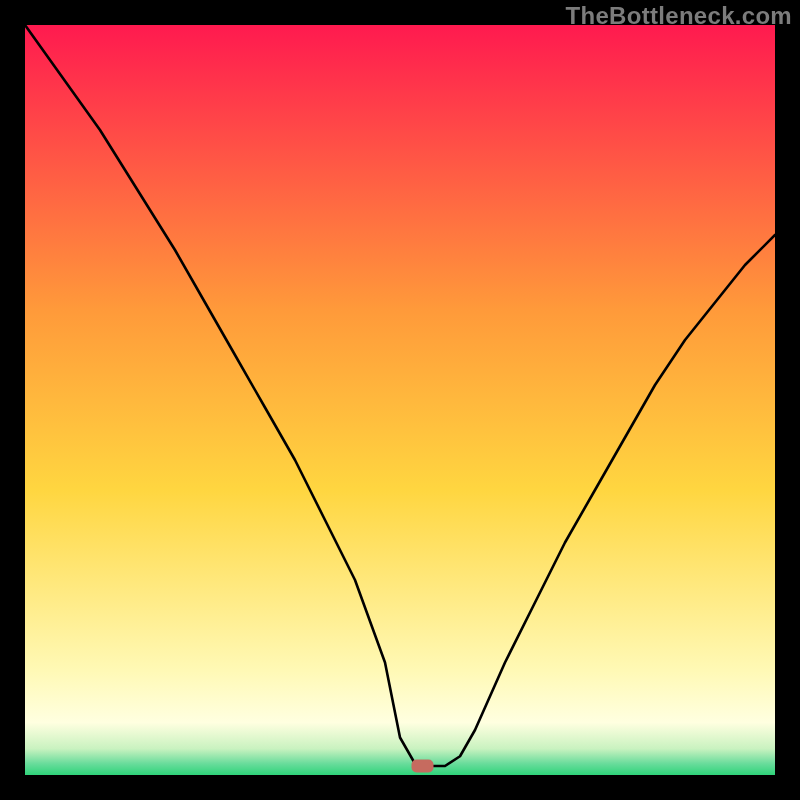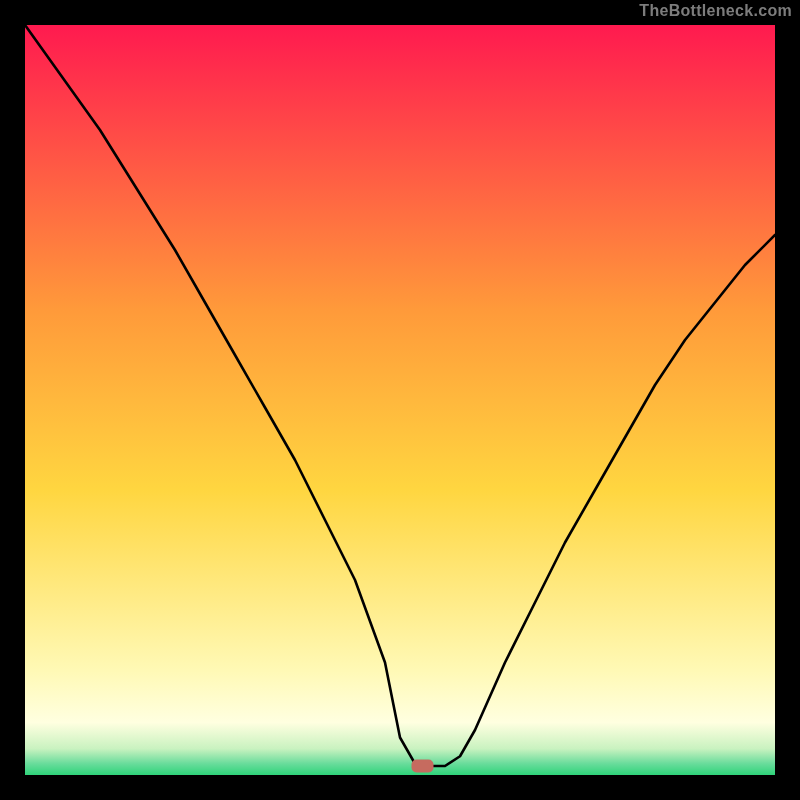--- a/index.html
+++ b/index.html
@@ -16,21 +16,21 @@
     top: 0;
     width: 800px;
     height: 800px;
     background: #000;
   }
   .watermark {
     position: absolute;
     top: 2px;
     right: 8px;
     font-family: Arial, Helvetica, sans-serif;
-    font-size: 16px;
+    font-size: 24px;
     font-weight: bold;
     color: #7c7c7c;
     letter-spacing: 0.3px;
     z-index: 30;
   }
   .plot {
     position: absolute;
     left: 25px;
     top: 25px;
     width: 750px;

